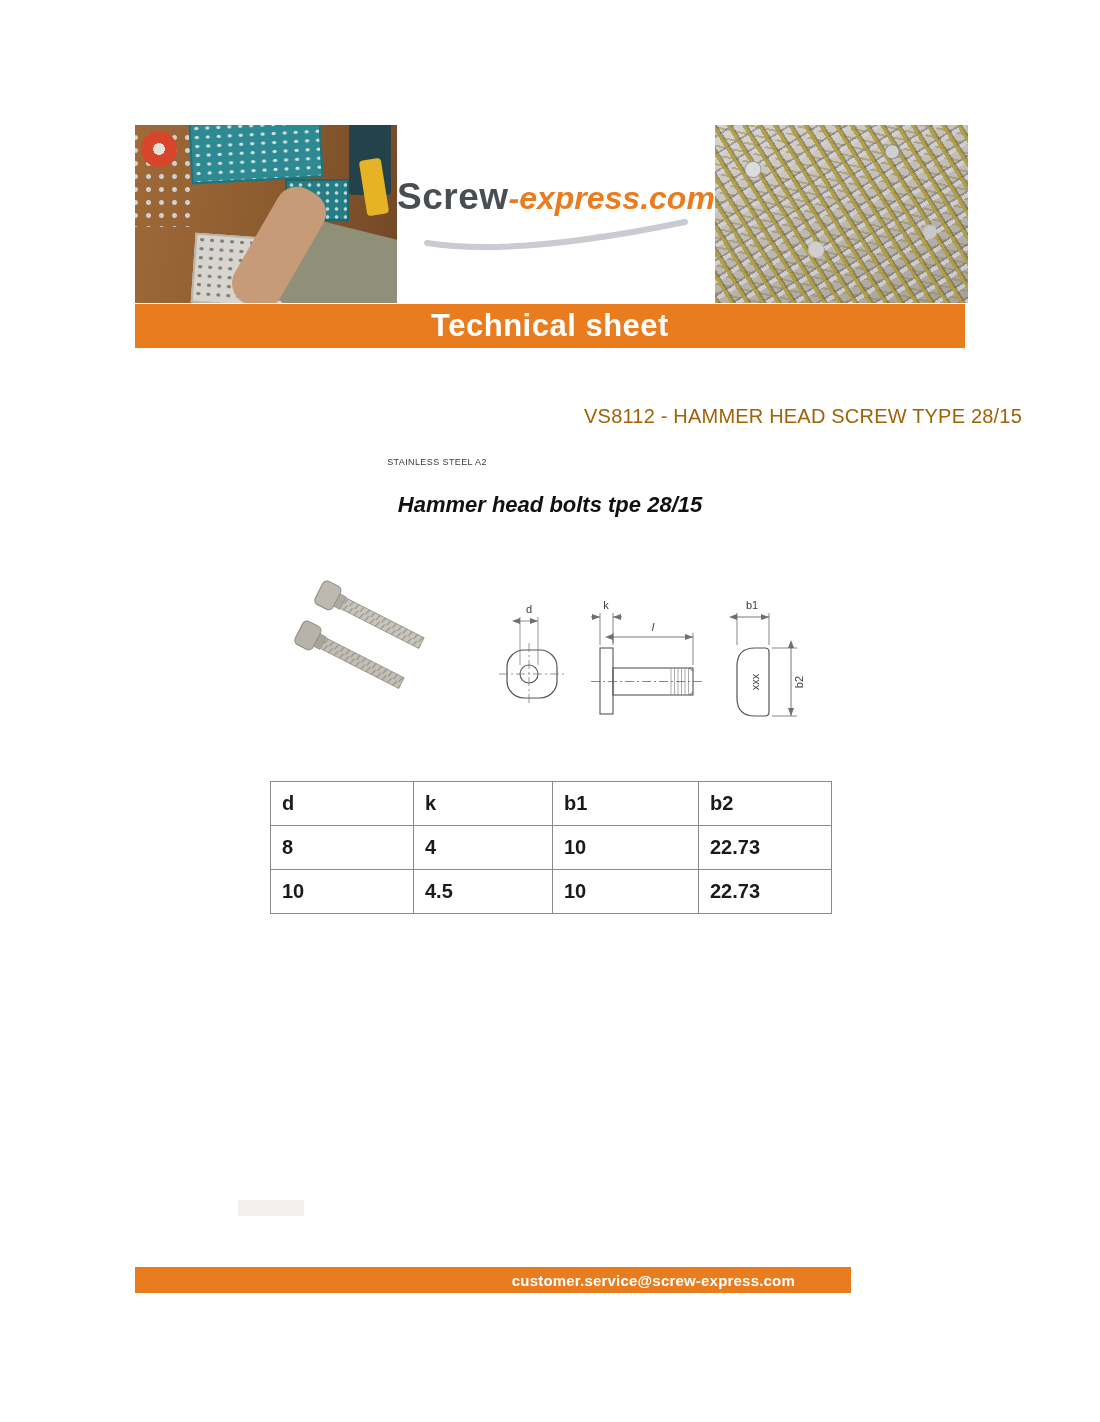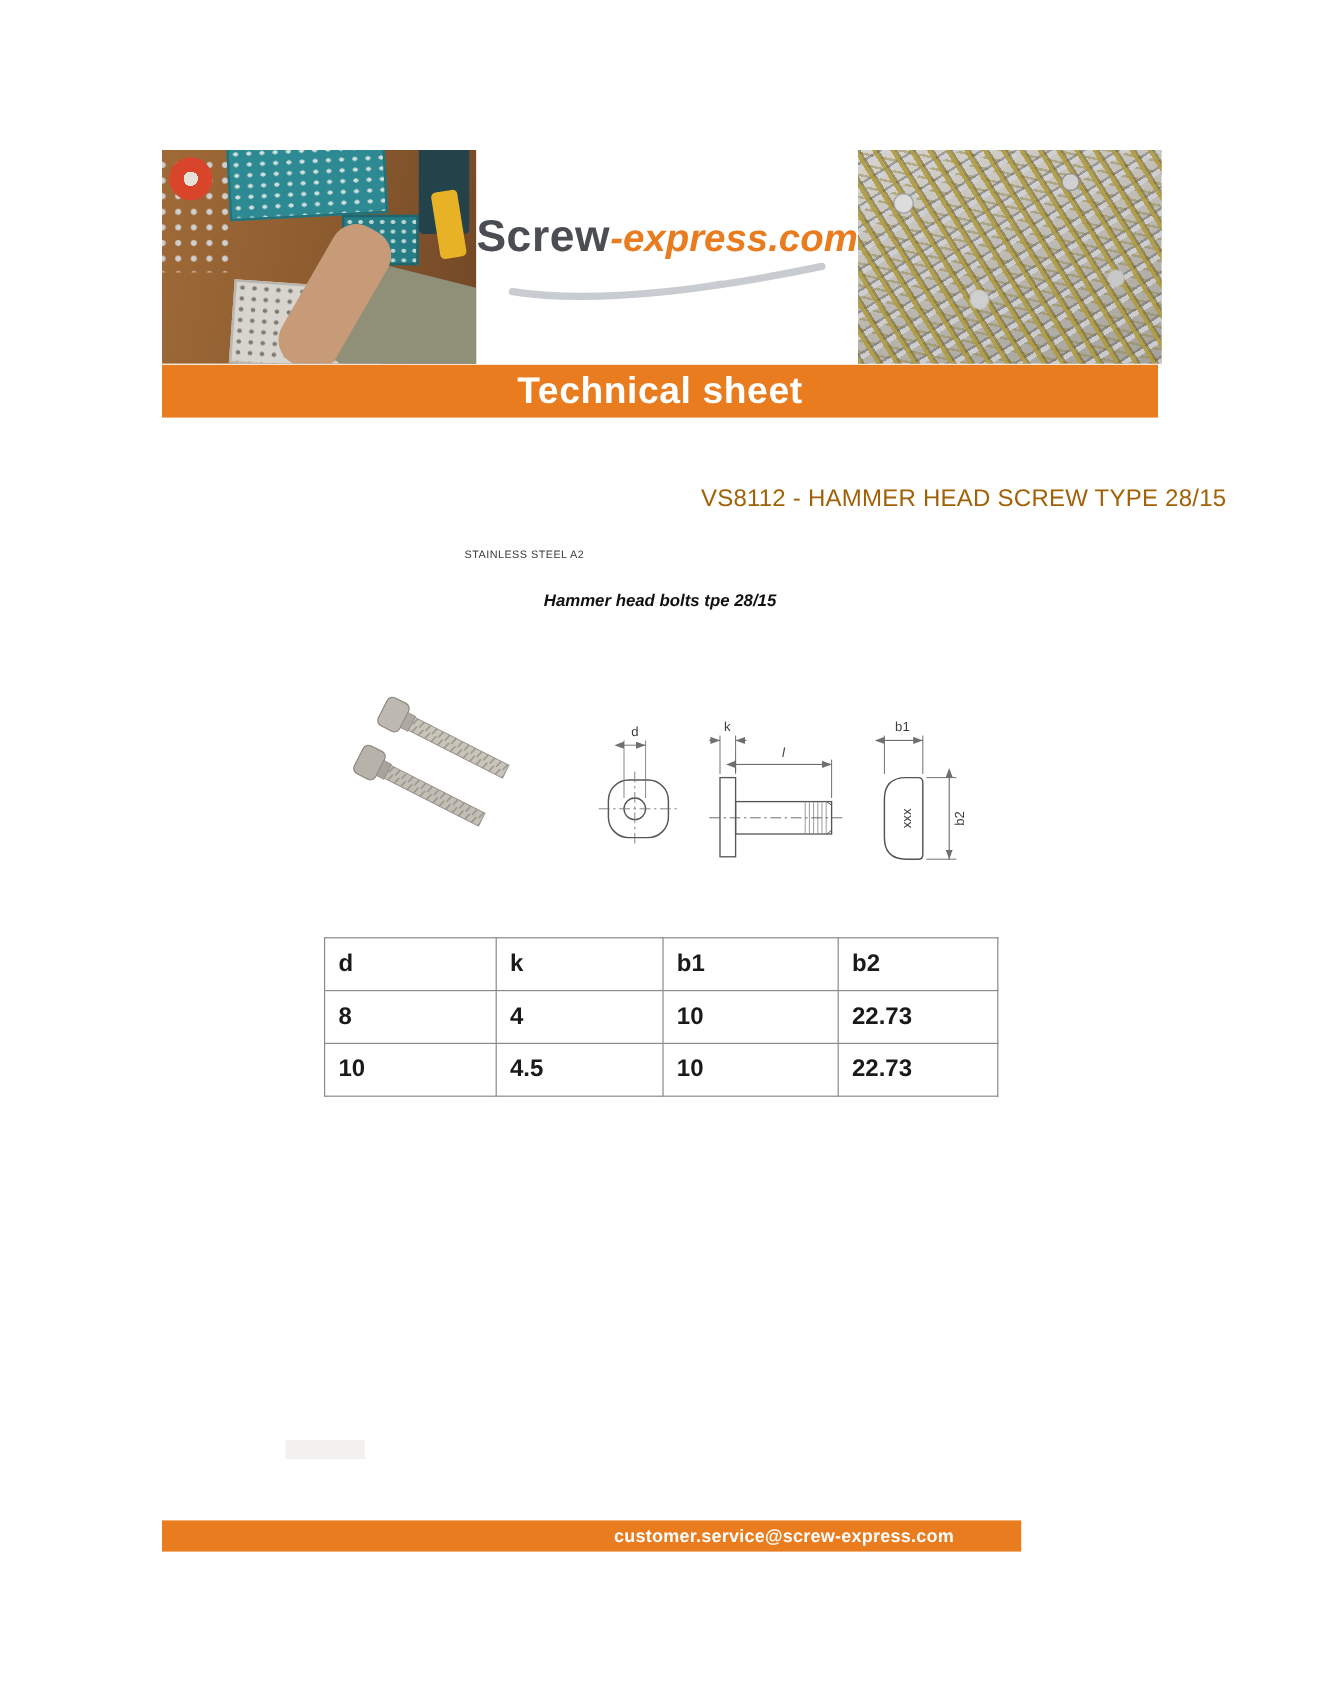--- a/index.html
+++ b/index.html
@@ -66,21 +66,21 @@
     background:#e87c1e; color:#fff; display:flex; align-items:center; justify-content:flex-end;
     padding-right:56px; font-size:15px; font-weight:bold; letter-spacing:.2px;
   }
 
   
   .doc-title { position:absolute; left:0; top:405px; width:1022px; text-align:right;
     font-size:20px; font-weight:500; color:#a16207; letter-spacing:.2px; }
   .doc-material { position:absolute; left:0; top:457px; width:874px; text-align:center;
     font-size:9px; color:#3a3a3a; letter-spacing:.4px; }
   .doc-subtitle { position:absolute; left:0; top:492px; width:1100px; text-align:center;
-    font-size:14px; font-style:italic; font-weight:600; color:#111; }
+    font-size:22px; font-style:italic; font-weight:600; color:#111; }
 
   
   .figures { position:absolute; left:135px; top:565px; width:830px; height:180px; }
   .figures text { font-family:"Liberation Sans", sans-serif; font-size:11px; fill:#3d3d3d; }
 
   
   .dims { position:absolute; left:270px; top:781px; border-collapse:collapse; table-layout:fixed; }
   .dims th, .dims td {
     border:1px solid #8a8a8a; height:44px; text-align:left; vertical-align:middle;
     padding-left:11px; font-size:20px; font-weight:bold; color:#1a1a1a;

